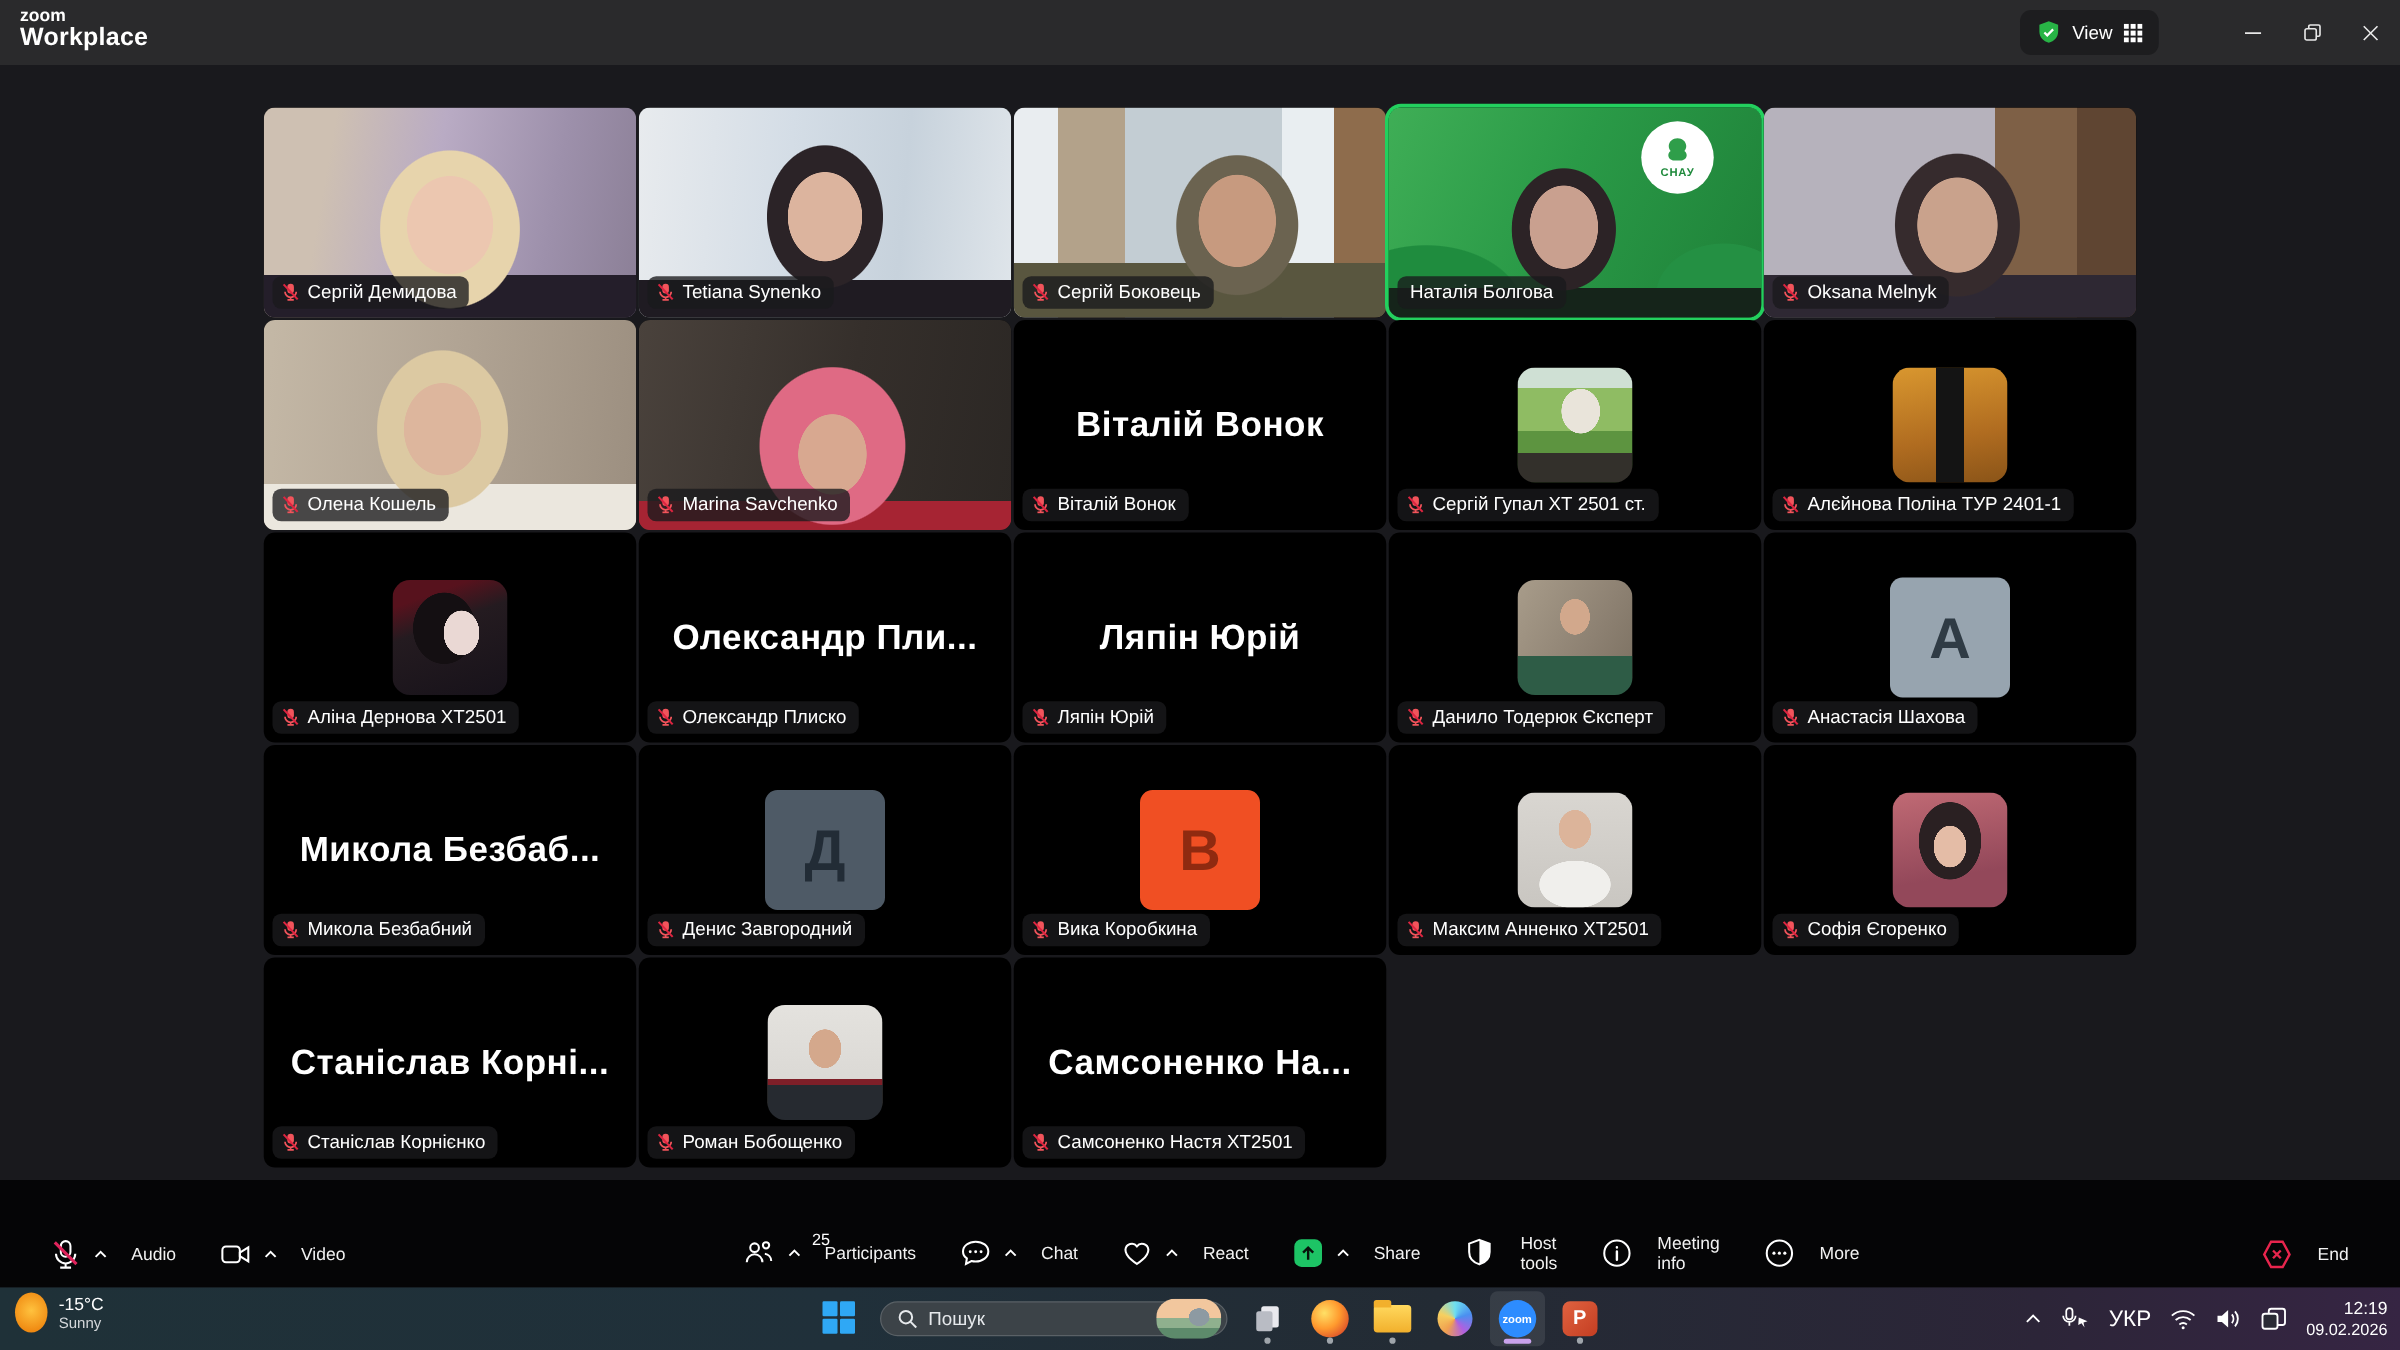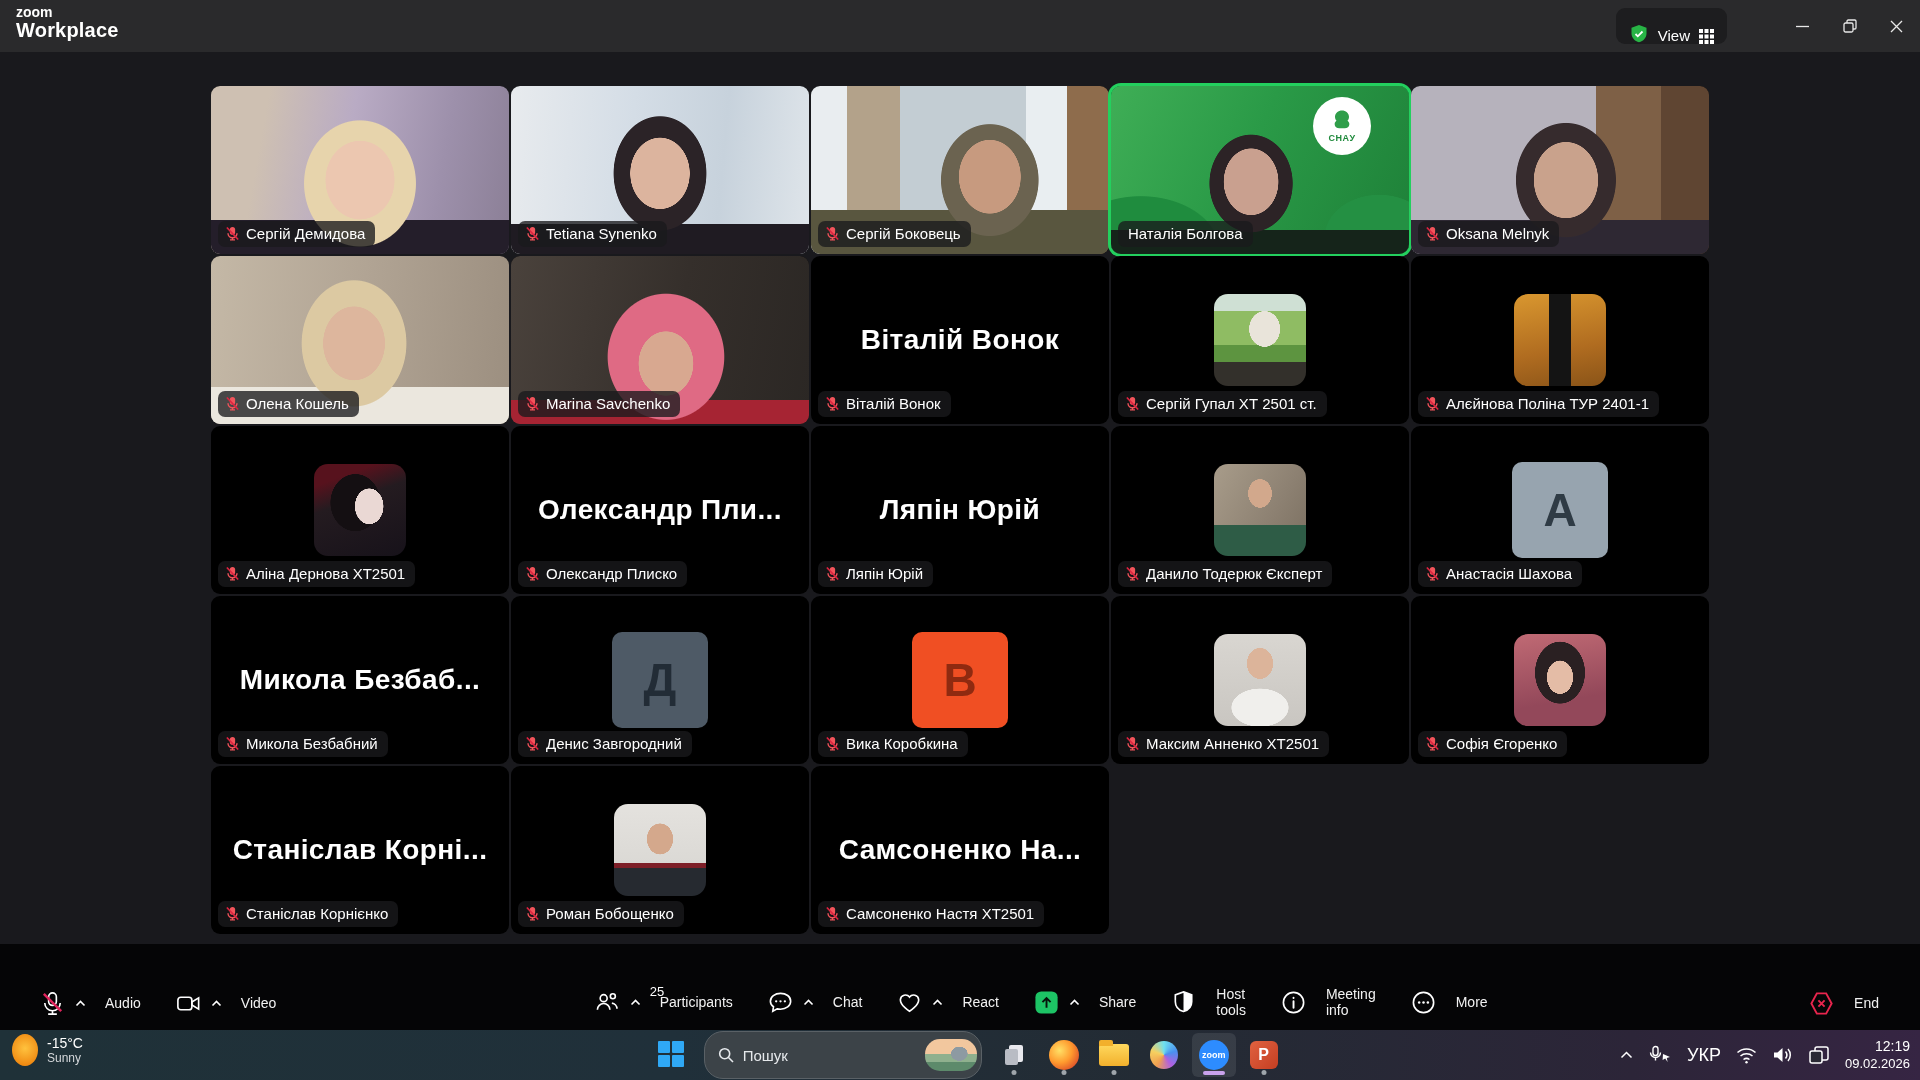--- a/index.html
+++ b/index.html
@@ -6,21 +6,21 @@
   html,body { width:1920px; height:1080px; overflow:hidden; background:#000;
               font-family:"Liberation Sans", sans-serif; }
   #app { position:relative; width:1920px; height:1080px; background:#151518; }
 
   
   .titlebar { position:absolute; top:0; left:0; width:100%; height:52px; background:#2a2a2c; }
   .logo { position:absolute; left:16px; top:5px; color:#fff; line-height:1.05; }
   .logo .l1 { font-size:14px; font-weight:bold; }
   .logo .l2 { font-size:20px; font-weight:bold; letter-spacing:.2px; }
   .viewpill { position:absolute; right:193px; top:8px; height:36px; background:#1d1d1f;
-              border-radius:9px; display:flex; align-items:flex-end; gap:9px; padding:0 13px;
+              border-radius:9px; display:flex; align-items:center; gap:9px; padding:0 13px;
               color:#fff; font-size:15px; cursor:default; }
   .winbtns { position:absolute; right:0; top:0; height:52px; display:flex; }
   .winbtn { width:47px; height:52px; display:flex; align-items:center; justify-content:center; color:#e8e8e8; }
 
   
   .stage { position:absolute; top:52px; left:0; width:1920px; height:978px; background:#19191d; }
   .grid { width:1498px; margin:34px auto 0; display:grid;
           grid-template-columns:repeat(5,298px); grid-auto-rows:168px; gap:2px; }
   .tile { position:relative; background:#000; border-radius:9px; overflow:hidden;
           display:flex; align-items:center; justify-content:center; }
@@ -76,21 +76,21 @@
   .wtxt .t2 { font-size:12px; color:#d4d7da; }
   .tb-apps { position:absolute; left:50.4%; transform:translateX(-50%); top:0; height:50px;
              display:flex; align-items:center; gap:6px; }
   .appslot { width:44px; height:44px; border-radius:6px; display:flex; align-items:center;
              justify-content:center; position:relative; }
   .appslot.active { background:rgba(255,255,255,.09); }
   .appslot .dot { position:absolute; bottom:2px; left:50%; transform:translateX(-50%);
                   width:5px; height:5px; border-radius:3px; background:#9fa5ab; }
   .appslot .bar { position:absolute; bottom:2px; left:50%; transform:translateX(-50%);
                   width:22px; height:4px; border-radius:2px; background:#c9a2ec; }
-  .search { width:278px; height:48px; border-radius:19px; background:#3c4348; border:1px solid #5a6166;
+  .search { width:278px; height:28px; border-radius:19px; background:#3c4348; border:1px solid #5a6166;
             display:flex; align-items:center; gap:9px; padding:0 4px 0 13px; margin:0 4px; }
   .search span { color:#e6e9ec; font-size:15px; }
   .bingchip { margin-left:auto; width:52px; height:32px; border-radius:15px;
               background:radial-gradient(14px 12px at 66% 46%,#8d9aa2 0 58%,transparent 60%),linear-gradient(180deg,#f2c79e 0 48%,#8fb08e 48% 72%,#5d8a6b 72%); }
   .startic { width:28px; height:28px; display:grid; grid-template-columns:12px 12px; grid-auto-rows:12px; gap:2px; }
   .startic i { background:#2fa8f5; border-radius:1px; }
   .ffx { width:30px; height:30px; border-radius:50%; background:radial-gradient(circle at 35% 35%,#ffe066,#ff9a2e 45%,#e0562a 78%,#c03a6a 100%); }
   .folder { width:30px; height:22px; border-radius:3px; background:linear-gradient(180deg,#ffd95e,#f2b02c); position:relative; }
   .folder:before { content:""; position:absolute; top:-4px; left:0; width:14px; height:6px; border-radius:2px 2px 0 0; background:#f2b02c; }
   .copilot { width:28px; height:28px; border-radius:50%; background:conic-gradient(#6ee0f0,#4a90f0,#b060e0,#f0a050,#f6d060,#6ee0f0); }

